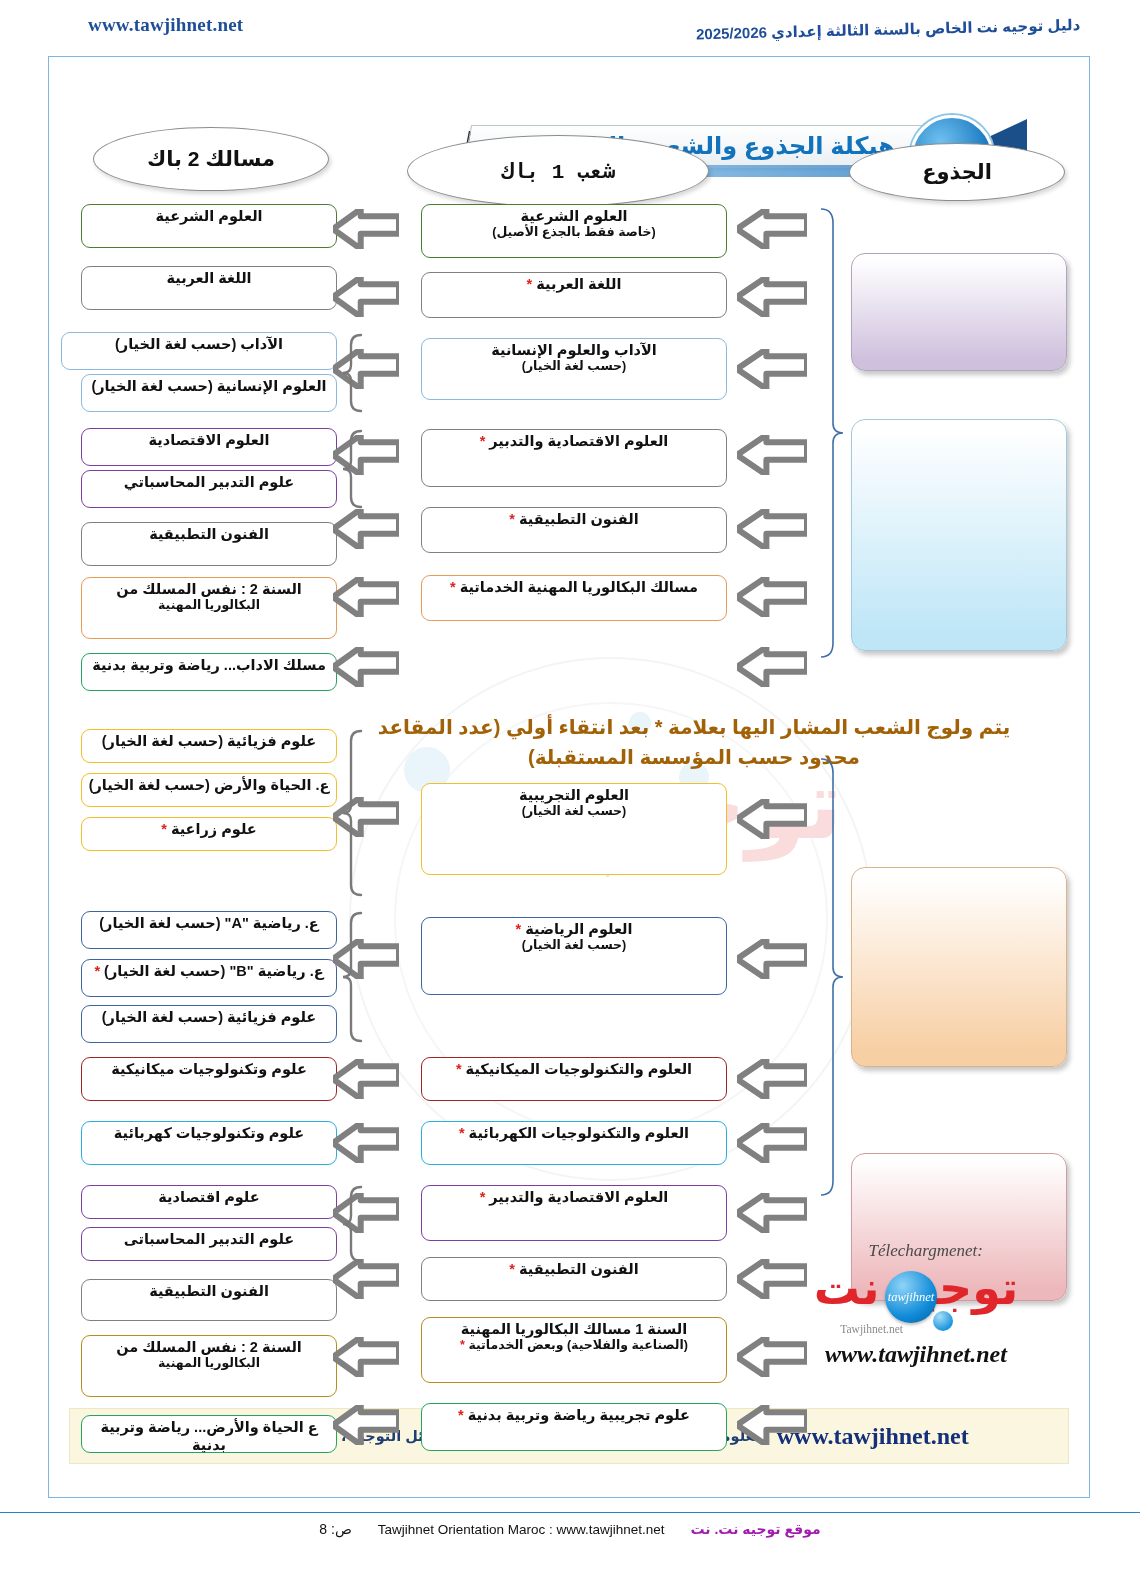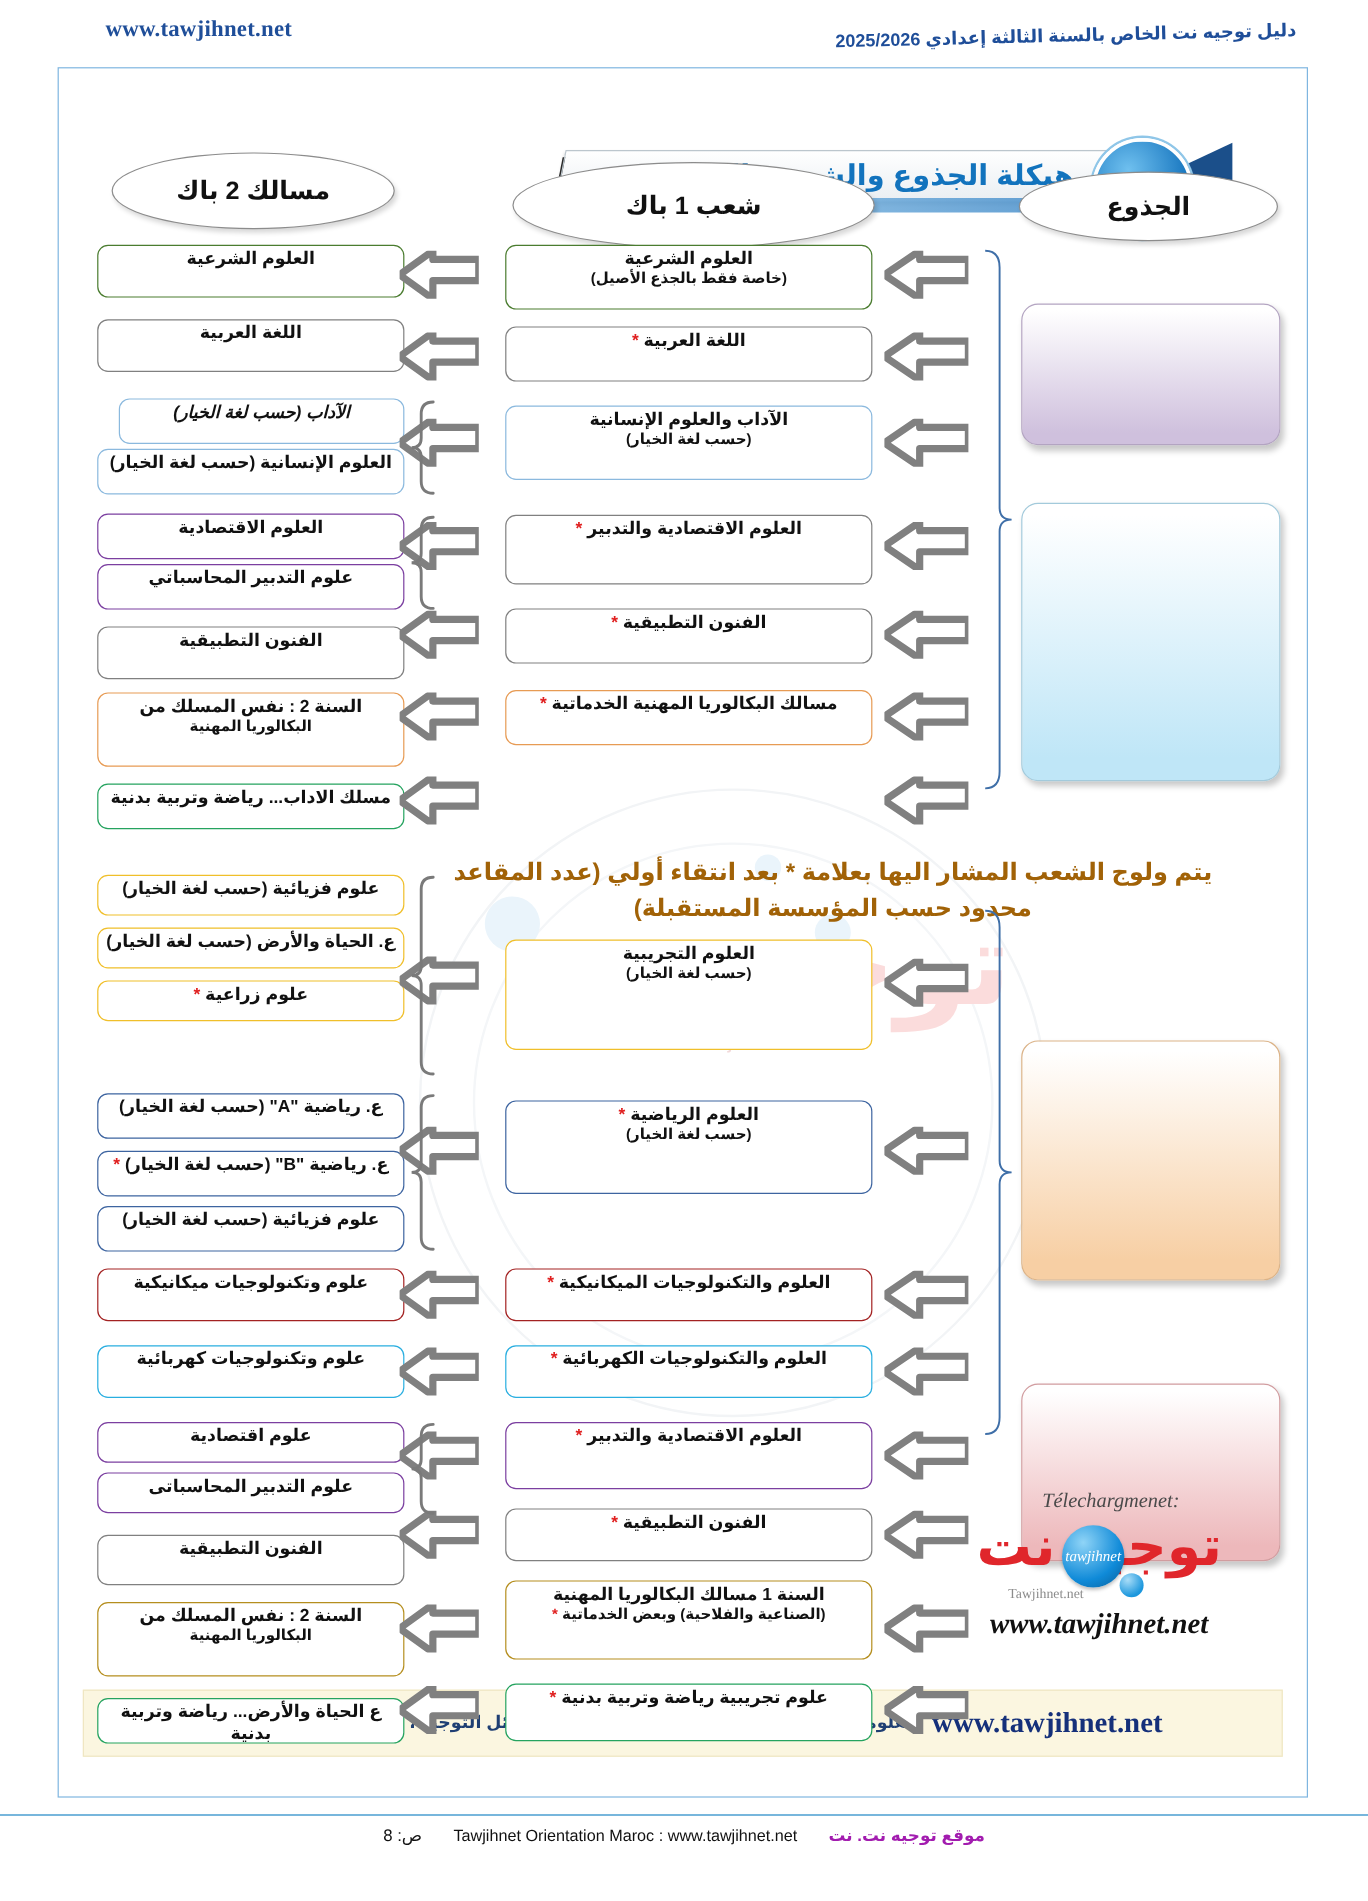--- a/index.html
+++ b/index.html
@@ -93,21 +93,21 @@
   }
 
   
   .ell{
     position:absolute;border:1.6px solid #8c8c8c;border-radius:50%;
     background:#fff;display:flex;align-items:center;justify-content:center;
     font-weight:bold;font-size:21px;color:#111;
     box-shadow:2px 3px 4px rgba(0,0,0,.16);
   }
   #ell-joudou{right:24px;top:86px;width:214px;height:56px;}
-  #ell-choab{right:360px;top:78px;width:300px;height:70px;}
+  #ell-choab{right:380px;top:78px;width:300px;height:70px;font-family:Liberation Mono, monospace;}
   #ell-masalik{right:760px;top:70px;width:234px;height:62px;}
 
   
   .bx{
     position:absolute;box-sizing:border-box;
     border:1.6px solid #808080;border-radius:9px;background:#fff;
     display:flex;flex-direction:column;align-items:center;
     text-align:center;font-weight:bold;color:#111;
     padding:2px 6px;line-height:1.25;
   }
@@ -323,21 +323,21 @@
       </div>
       <div class="bx" style="top: 1346px; height: 48px; right: 362px; width: 306px; border-color: rgb(37, 163, 95);">
         <div class="l1">علوم تجريبية رياضة وتربية بدنية<span class="star"> *</span></div>
       </div>
       <div class="bx" style="top: 147px; height: 44px; right: 752px; width: 256px; border-color: rgb(74, 124, 47);">
         <div class="l1">العلوم الشرعية</div>
       </div>
       <div class="bx" style="top: 209px; height: 44px; right: 752px; width: 256px; border-color: rgb(128, 128, 128);">
         <div class="l1">اللغة العربية</div>
       </div>
-      <div class="bx" style="top: 275px; height: 38px; right: 752px; width: 238px; border-color: rgb(139, 185, 222); font-style: italic;">
+      <div class="bx" style="top: 275px; height: 38px; right: 752px; width: 276px; border-color: rgb(139, 185, 222);">
         <div class="l1">الآداب (حسب لغة الخيار)</div>
       </div>
       <div class="bx" style="top: 317px; height: 38px; right: 752px; width: 256px; border-color: rgb(139, 185, 222);">
         <div class="l1">العلوم الإنسانية (حسب لغة الخيار)</div>
       </div>
       <div class="bx" style="top: 371px; height: 38px; right: 752px; width: 256px; border-color: rgb(123, 63, 160);">
         <div class="l1">العلوم الاقتصادية</div>
       </div>
       <div class="bx" style="top: 413px; height: 38px; right: 752px; width: 256px; border-color: rgb(123, 63, 160);">
         <div class="l1">علوم التدبير المحاسباتي</div>

